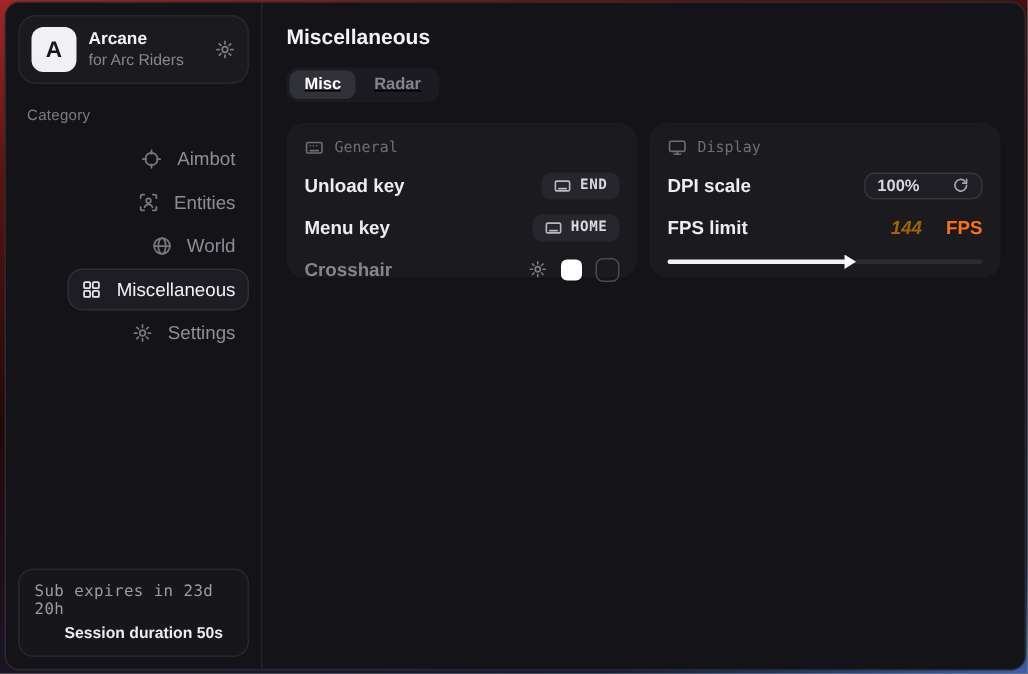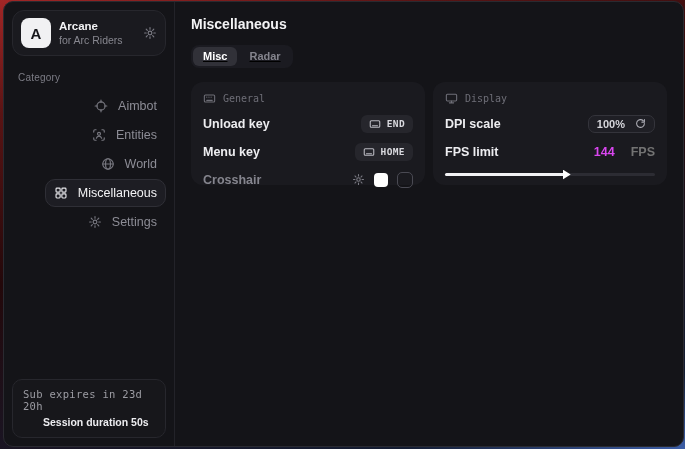--- a/index.html
+++ b/index.html
@@ -64,28 +64,28 @@
     display:flex; align-items:center; gap:6px; background:#26262c; border-radius:6px;
     padding:3px 8px; color:#d9d9de; font-size:9.5px; font-weight:700; letter-spacing:.4px; cursor:pointer;
   }
   .key-chip .kico { color:#b9b9c0; display:flex; }
 
   .cross-controls { display:flex; align-items:center; gap:9px; }
   .swatch { width:14px; height:14px; border-radius:4px; background:#ffffff; cursor:pointer; }
   .checkbox { width:16px; height:16px; border-radius:5px; border:1.5px solid #4a4a53; cursor:pointer; }
 
   .dpi-chip {
-    display:flex; align-items:center; gap:10px; border:1px solid #34343b; background:#1f1f25;
+    display:flex; align-items:center; gap:22px; border:1px solid #34343b; background:#1f1f25;
     border-radius:7px; padding:2px 8px; color:#d6d6db; font-size:11px; font-weight:600; cursor:pointer;
   }
   .dpi-chip .rico { color:#a9a9b1; display:flex; }
 
   .fps-value { font-size:12.5px; font-weight:700; }
-  .fps-num { color:#d946ef; }
-  .fps-unit { color:#737373; margin-left:4px;padding-left:12px; }
+  .fps-num { color:#a16207;font-style:italic; }
+  .fps-unit { color:#f97316; margin-left:4px;padding-left:12px; }
 
   .slider { position:relative; height:3px; background:#2c2c33; border-radius:2px; margin-top:12px; cursor:pointer; }
   .slider-fill { position:absolute; left:0; top:0; bottom:0; background:#f2f2f4; border-radius:2px; }
   .slider-thumb {
     position:absolute; top:50%; transform:translate(-2px,-50%);
     width:8px; height:10px; background:#ffffff;
     clip-path:polygon(0 0, 100% 50%, 0 100%);
   }
   svg { display:block; }
 </style>

